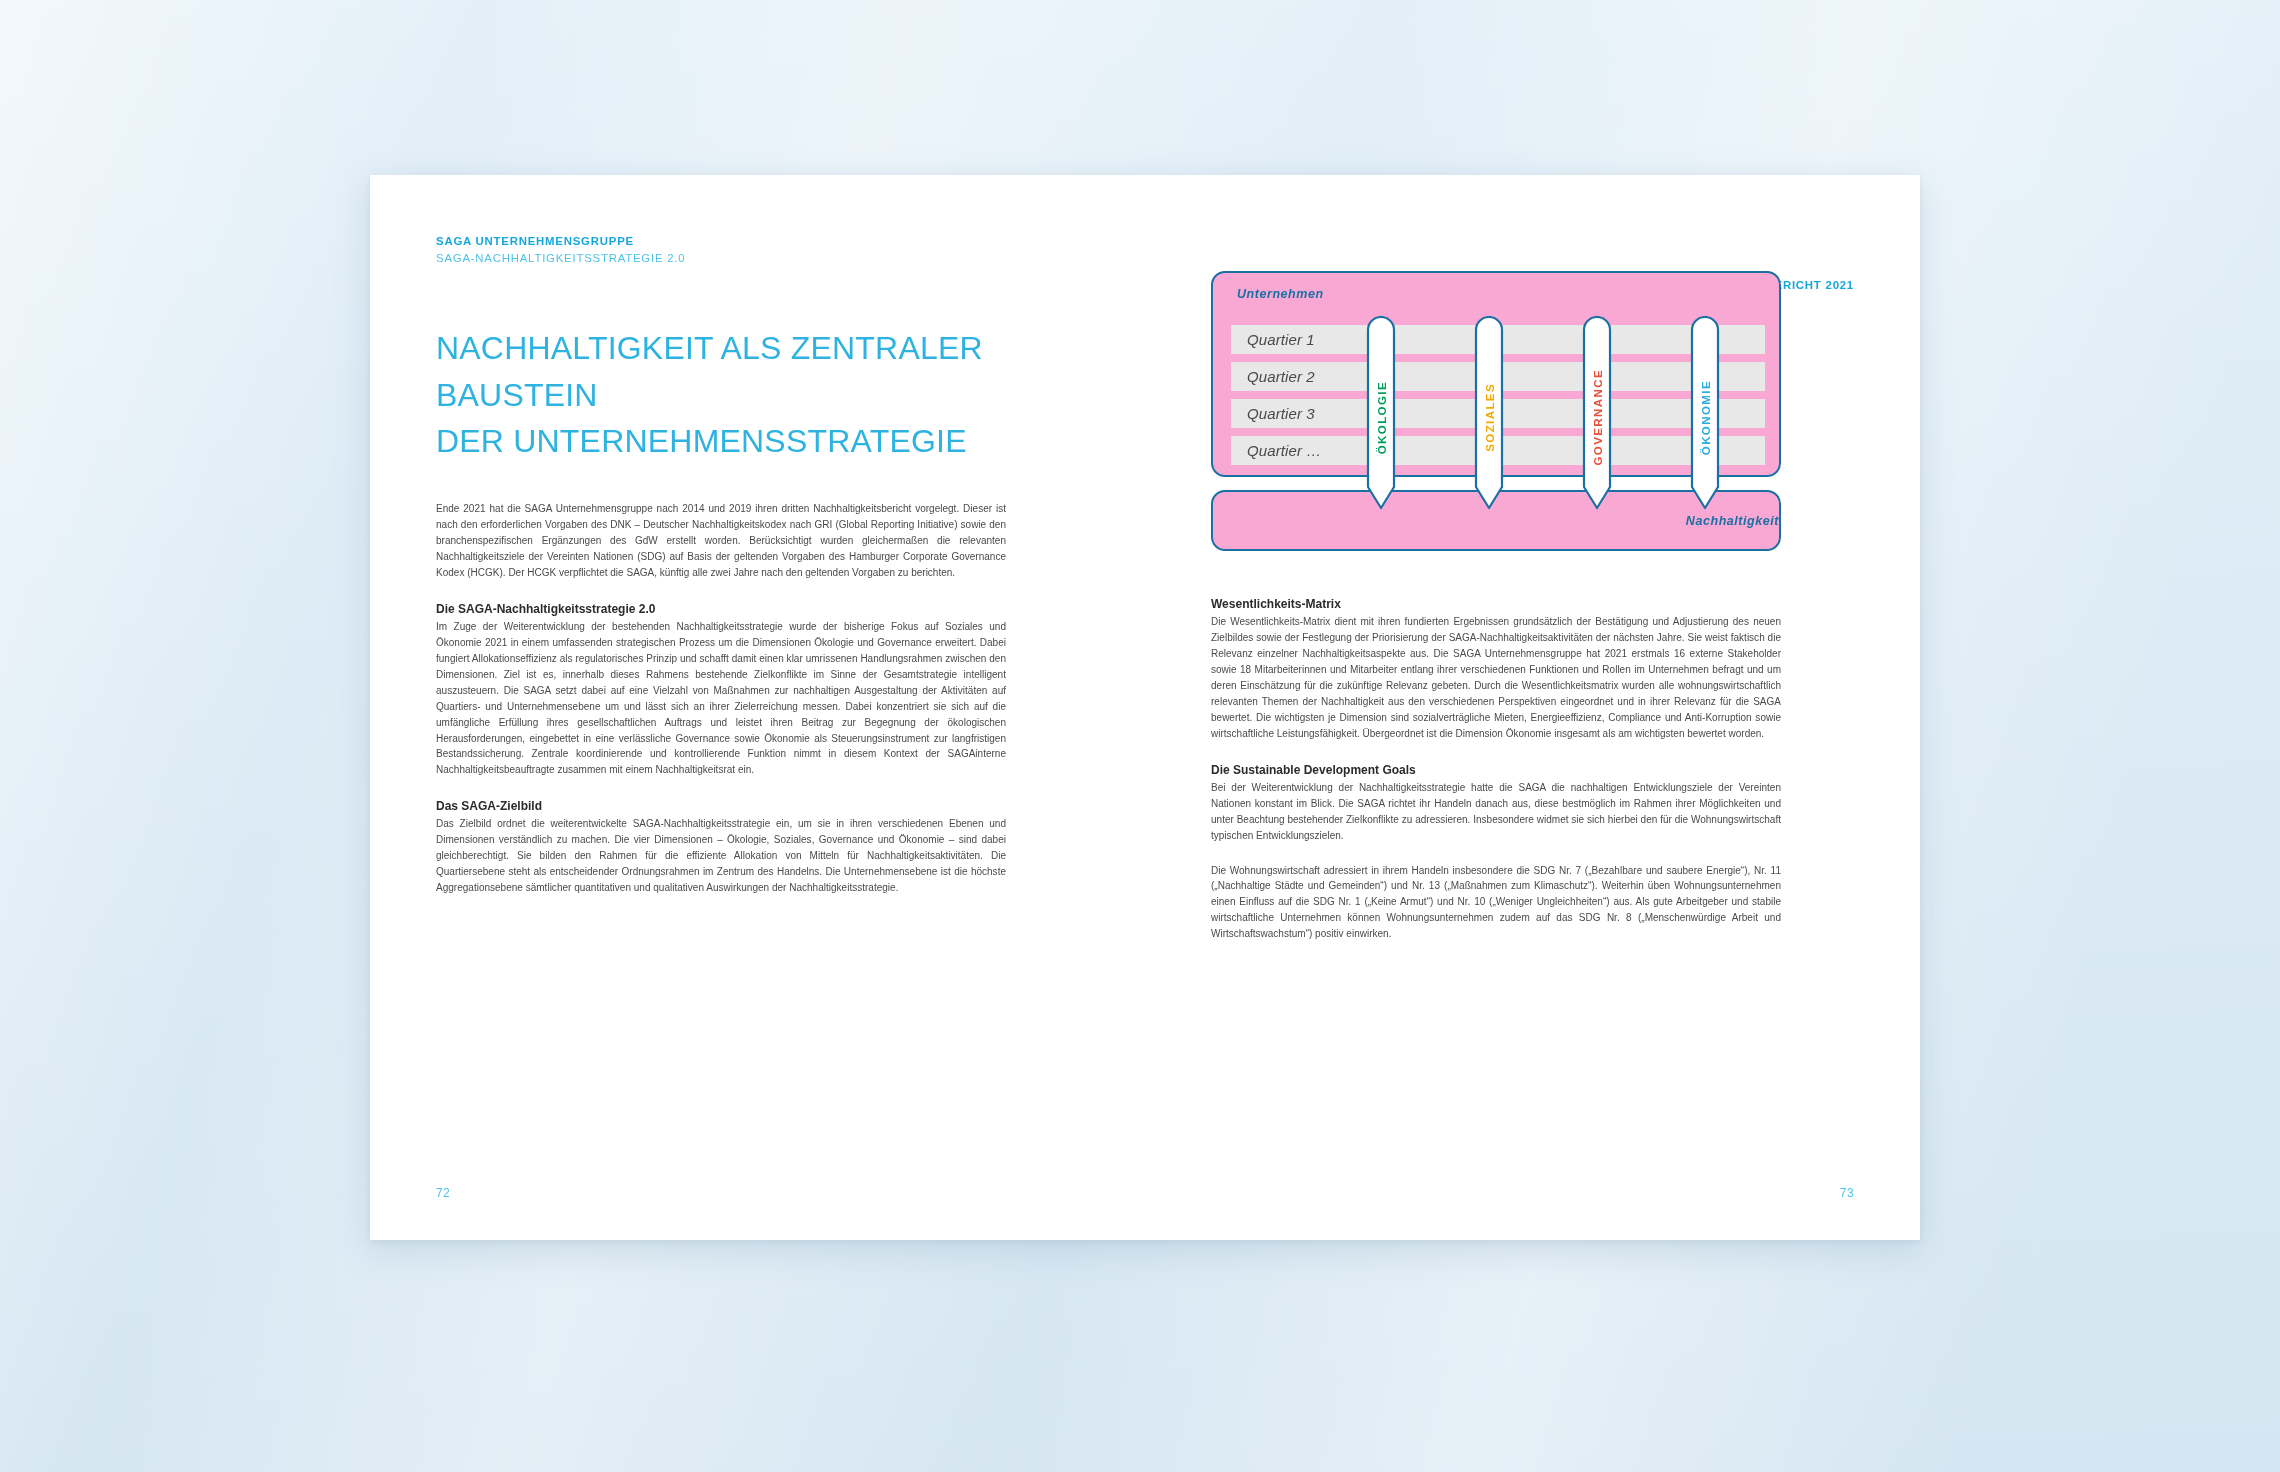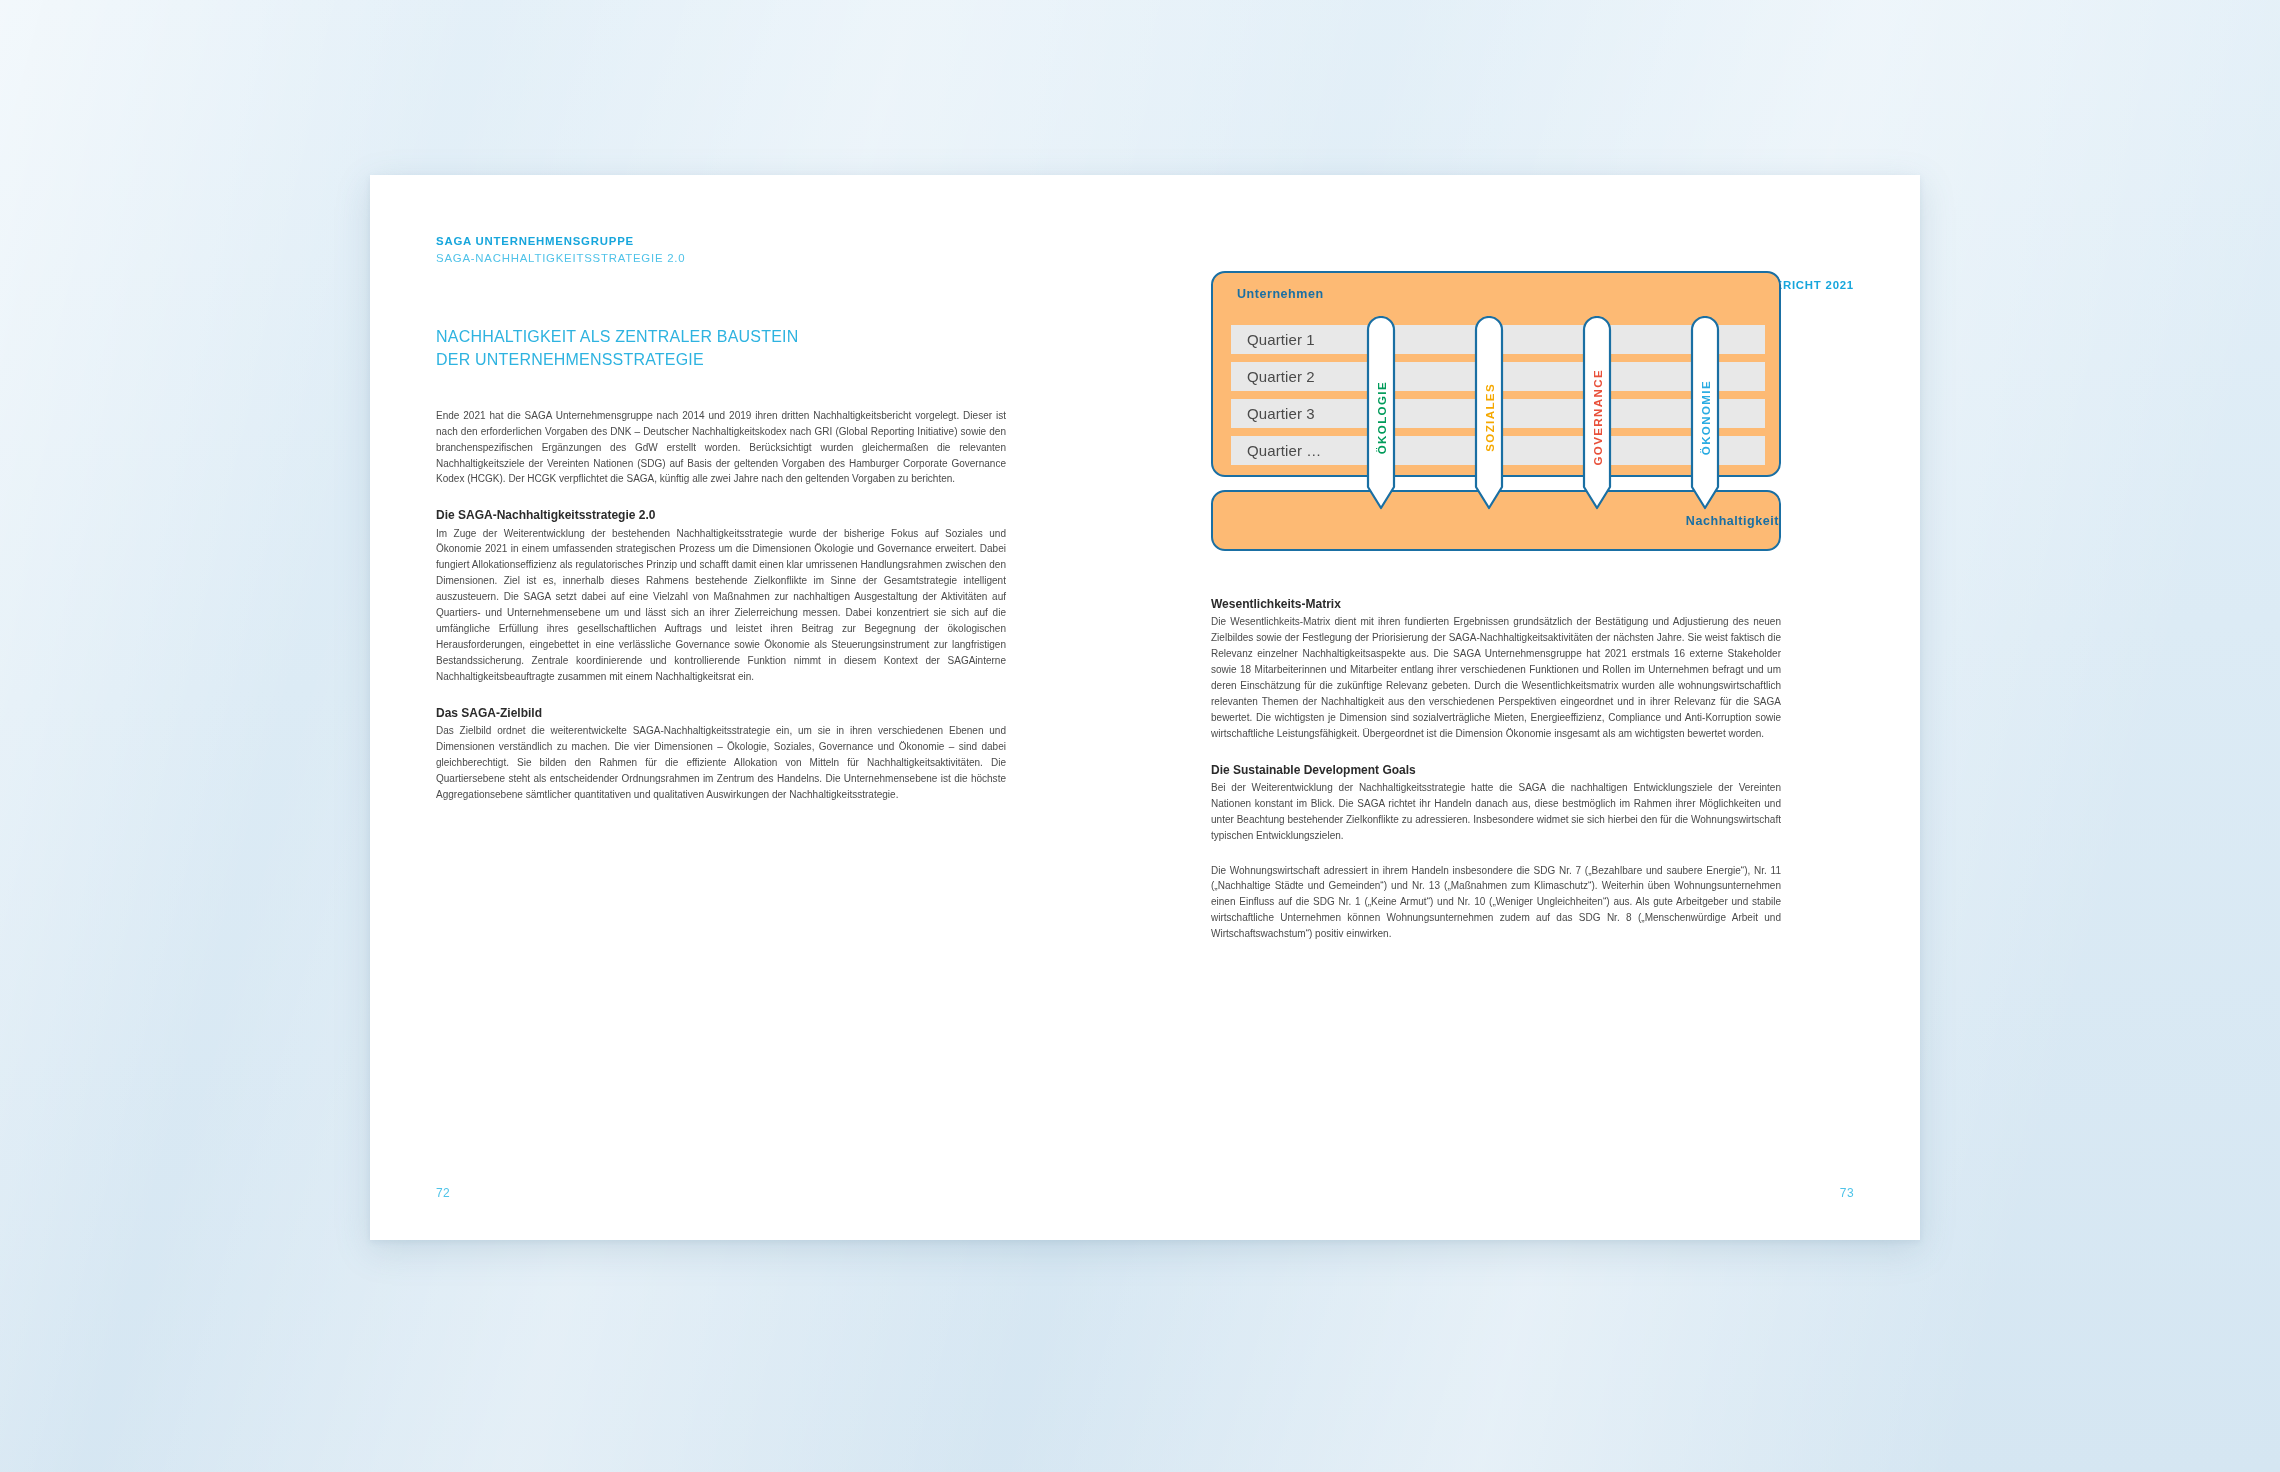--- a/index.html
+++ b/index.html
@@ -61,21 +61,21 @@
   
   .col {
     position: absolute;
     left: 66px;
     width: 570px;
   }
   .col-left  { top: 150px; }
   .col-right { top: 150px; }
 
   h1.doc-title {
-    font-size: 16px;
+    font-size: 32px;
     font-weight: 400;
     color: #2eb3e0;
     line-height: 1.46;
     letter-spacing: 0.2px;
     margin-bottom: 36px;
   }
   h1.doc-title .l2 { display: block; }
 
   p.body {
     font-size: 10px;
@@ -103,21 +103,22 @@
     width: 570px;
     height: 280px;
   }
 
   .dg-box {
     position: absolute;
     left: 0;
     width: 570px;
     border: 2.2px solid #1a6fa3;
     border-radius: 14px;
-    background: #fdba74;
+    background: #f9a8d4;
+    font-style: italic;
   }
   .dg-unternehmen {
     top: 0;
     height: 206px;
   }
   .dg-nachhaltigkeit {
     top: 219px;
     height: 61px;
     display: flex;
     align-items: center;

